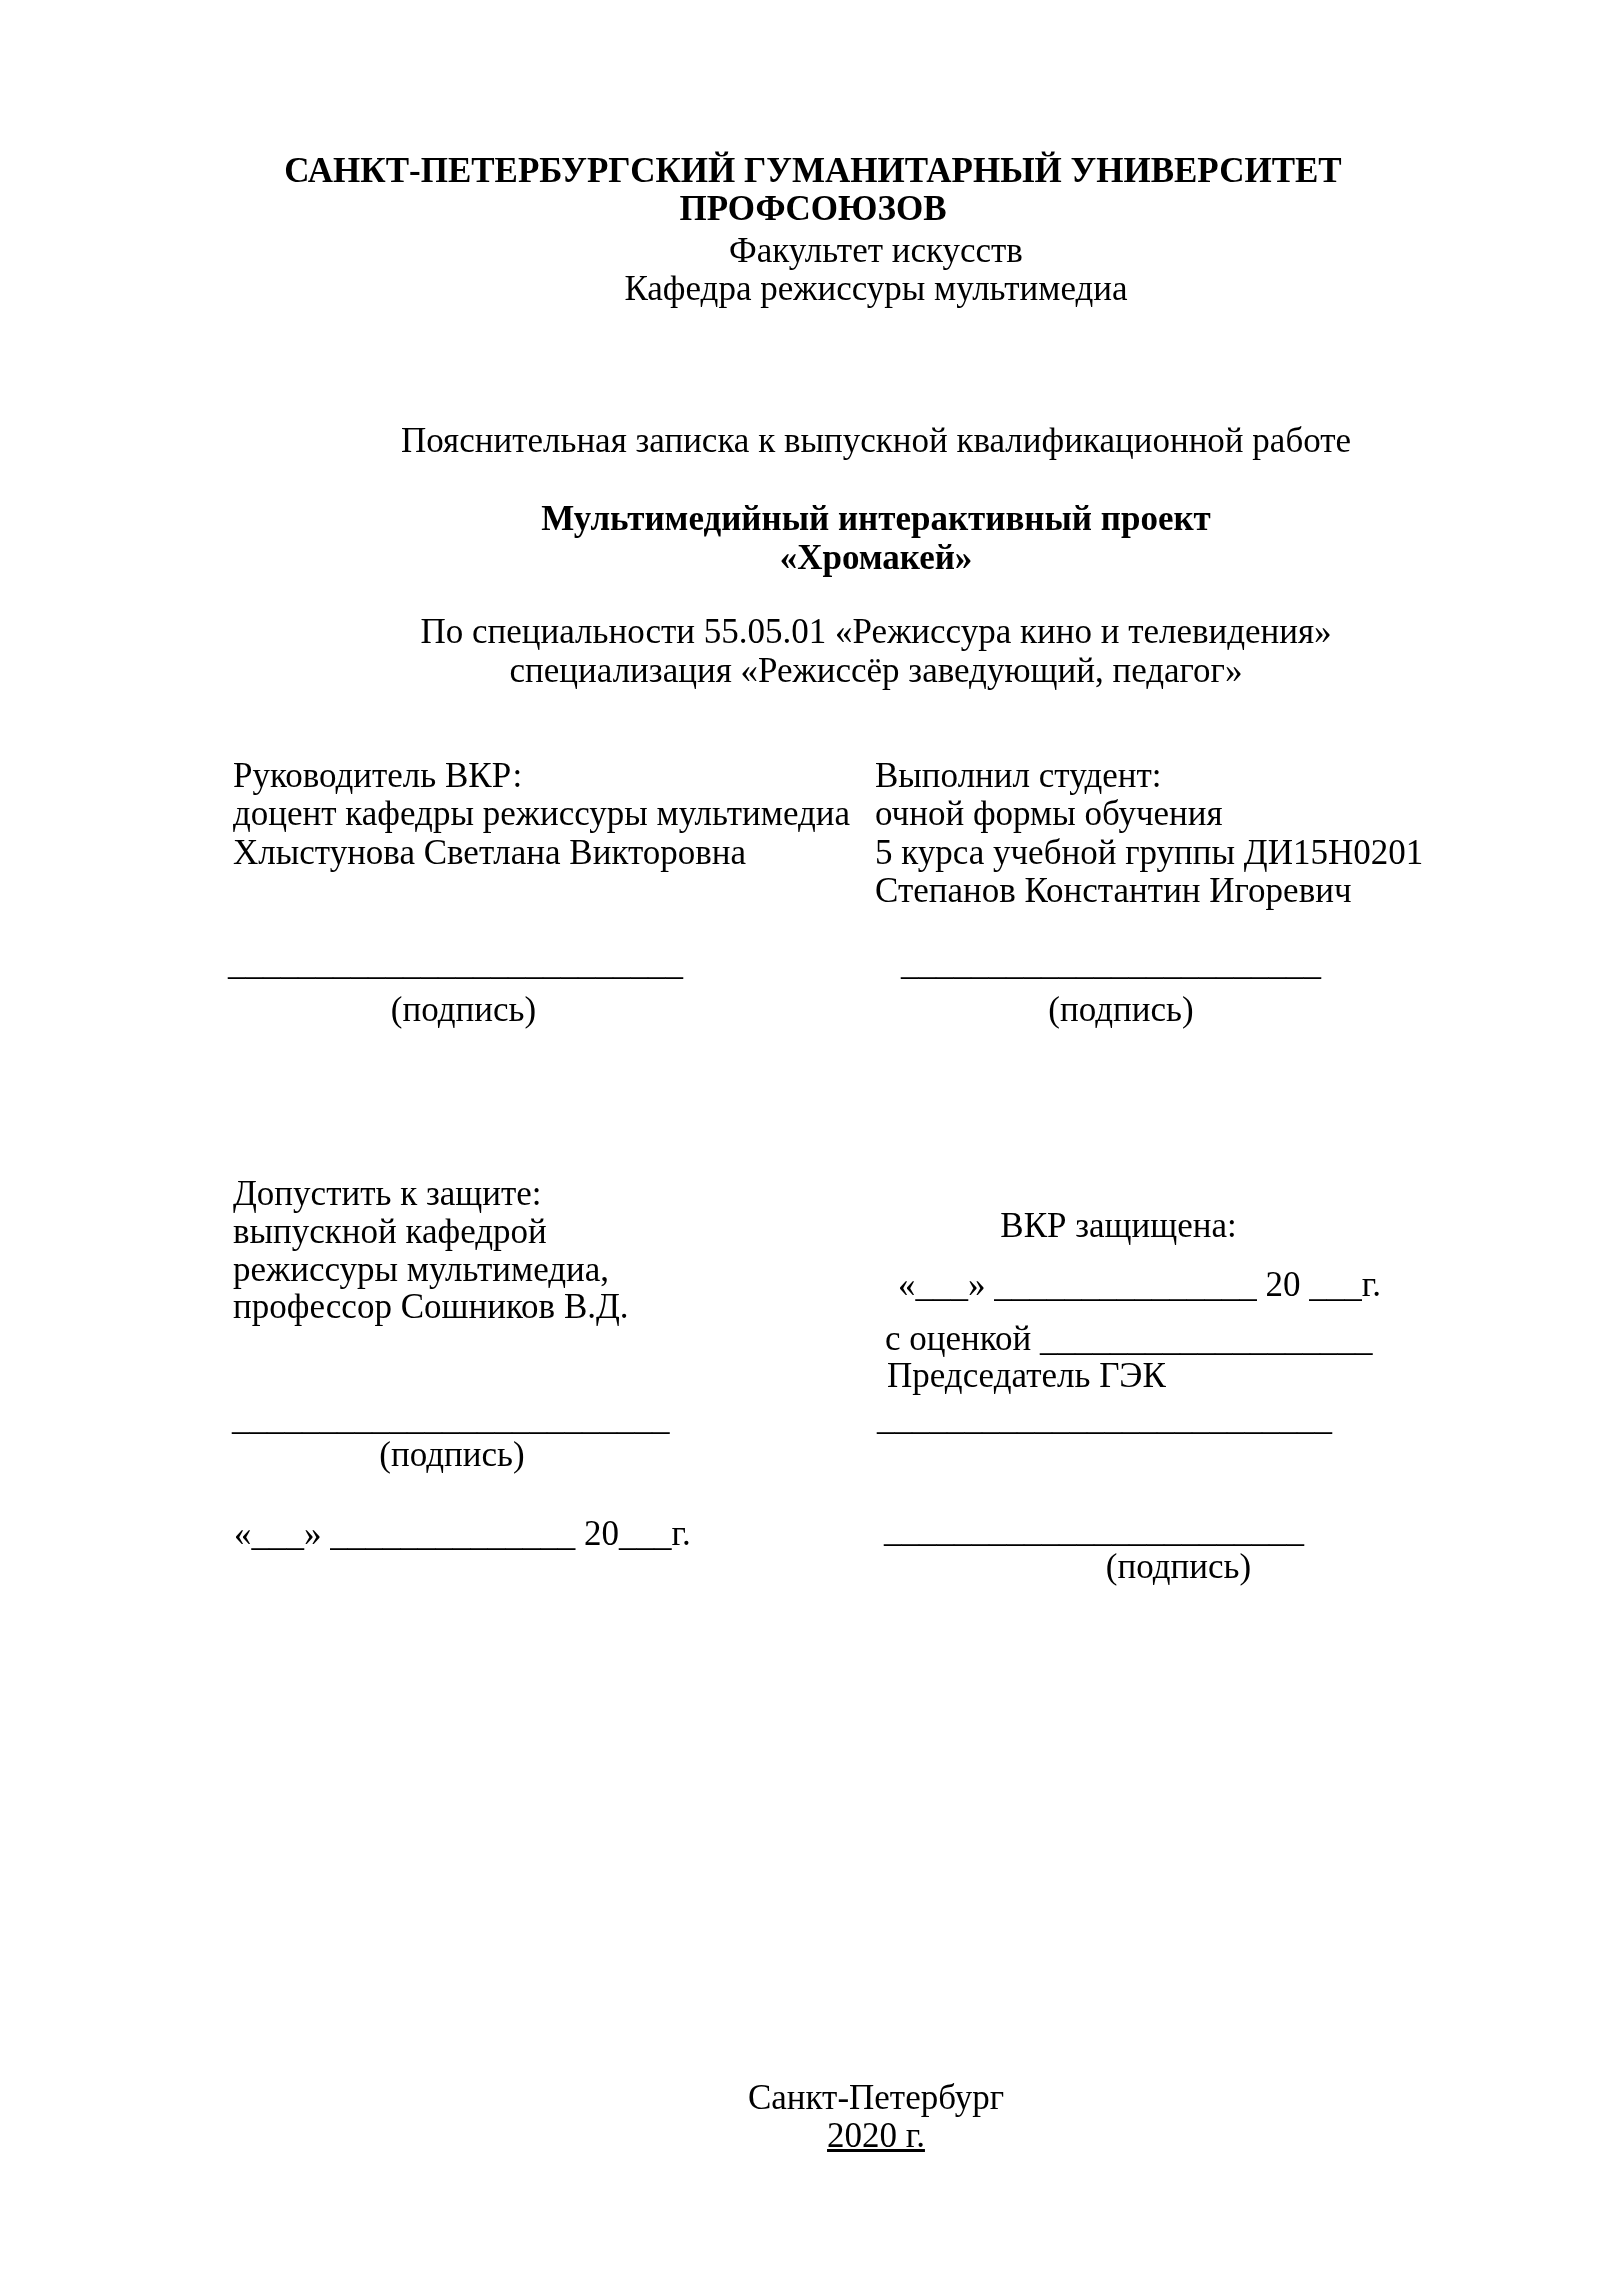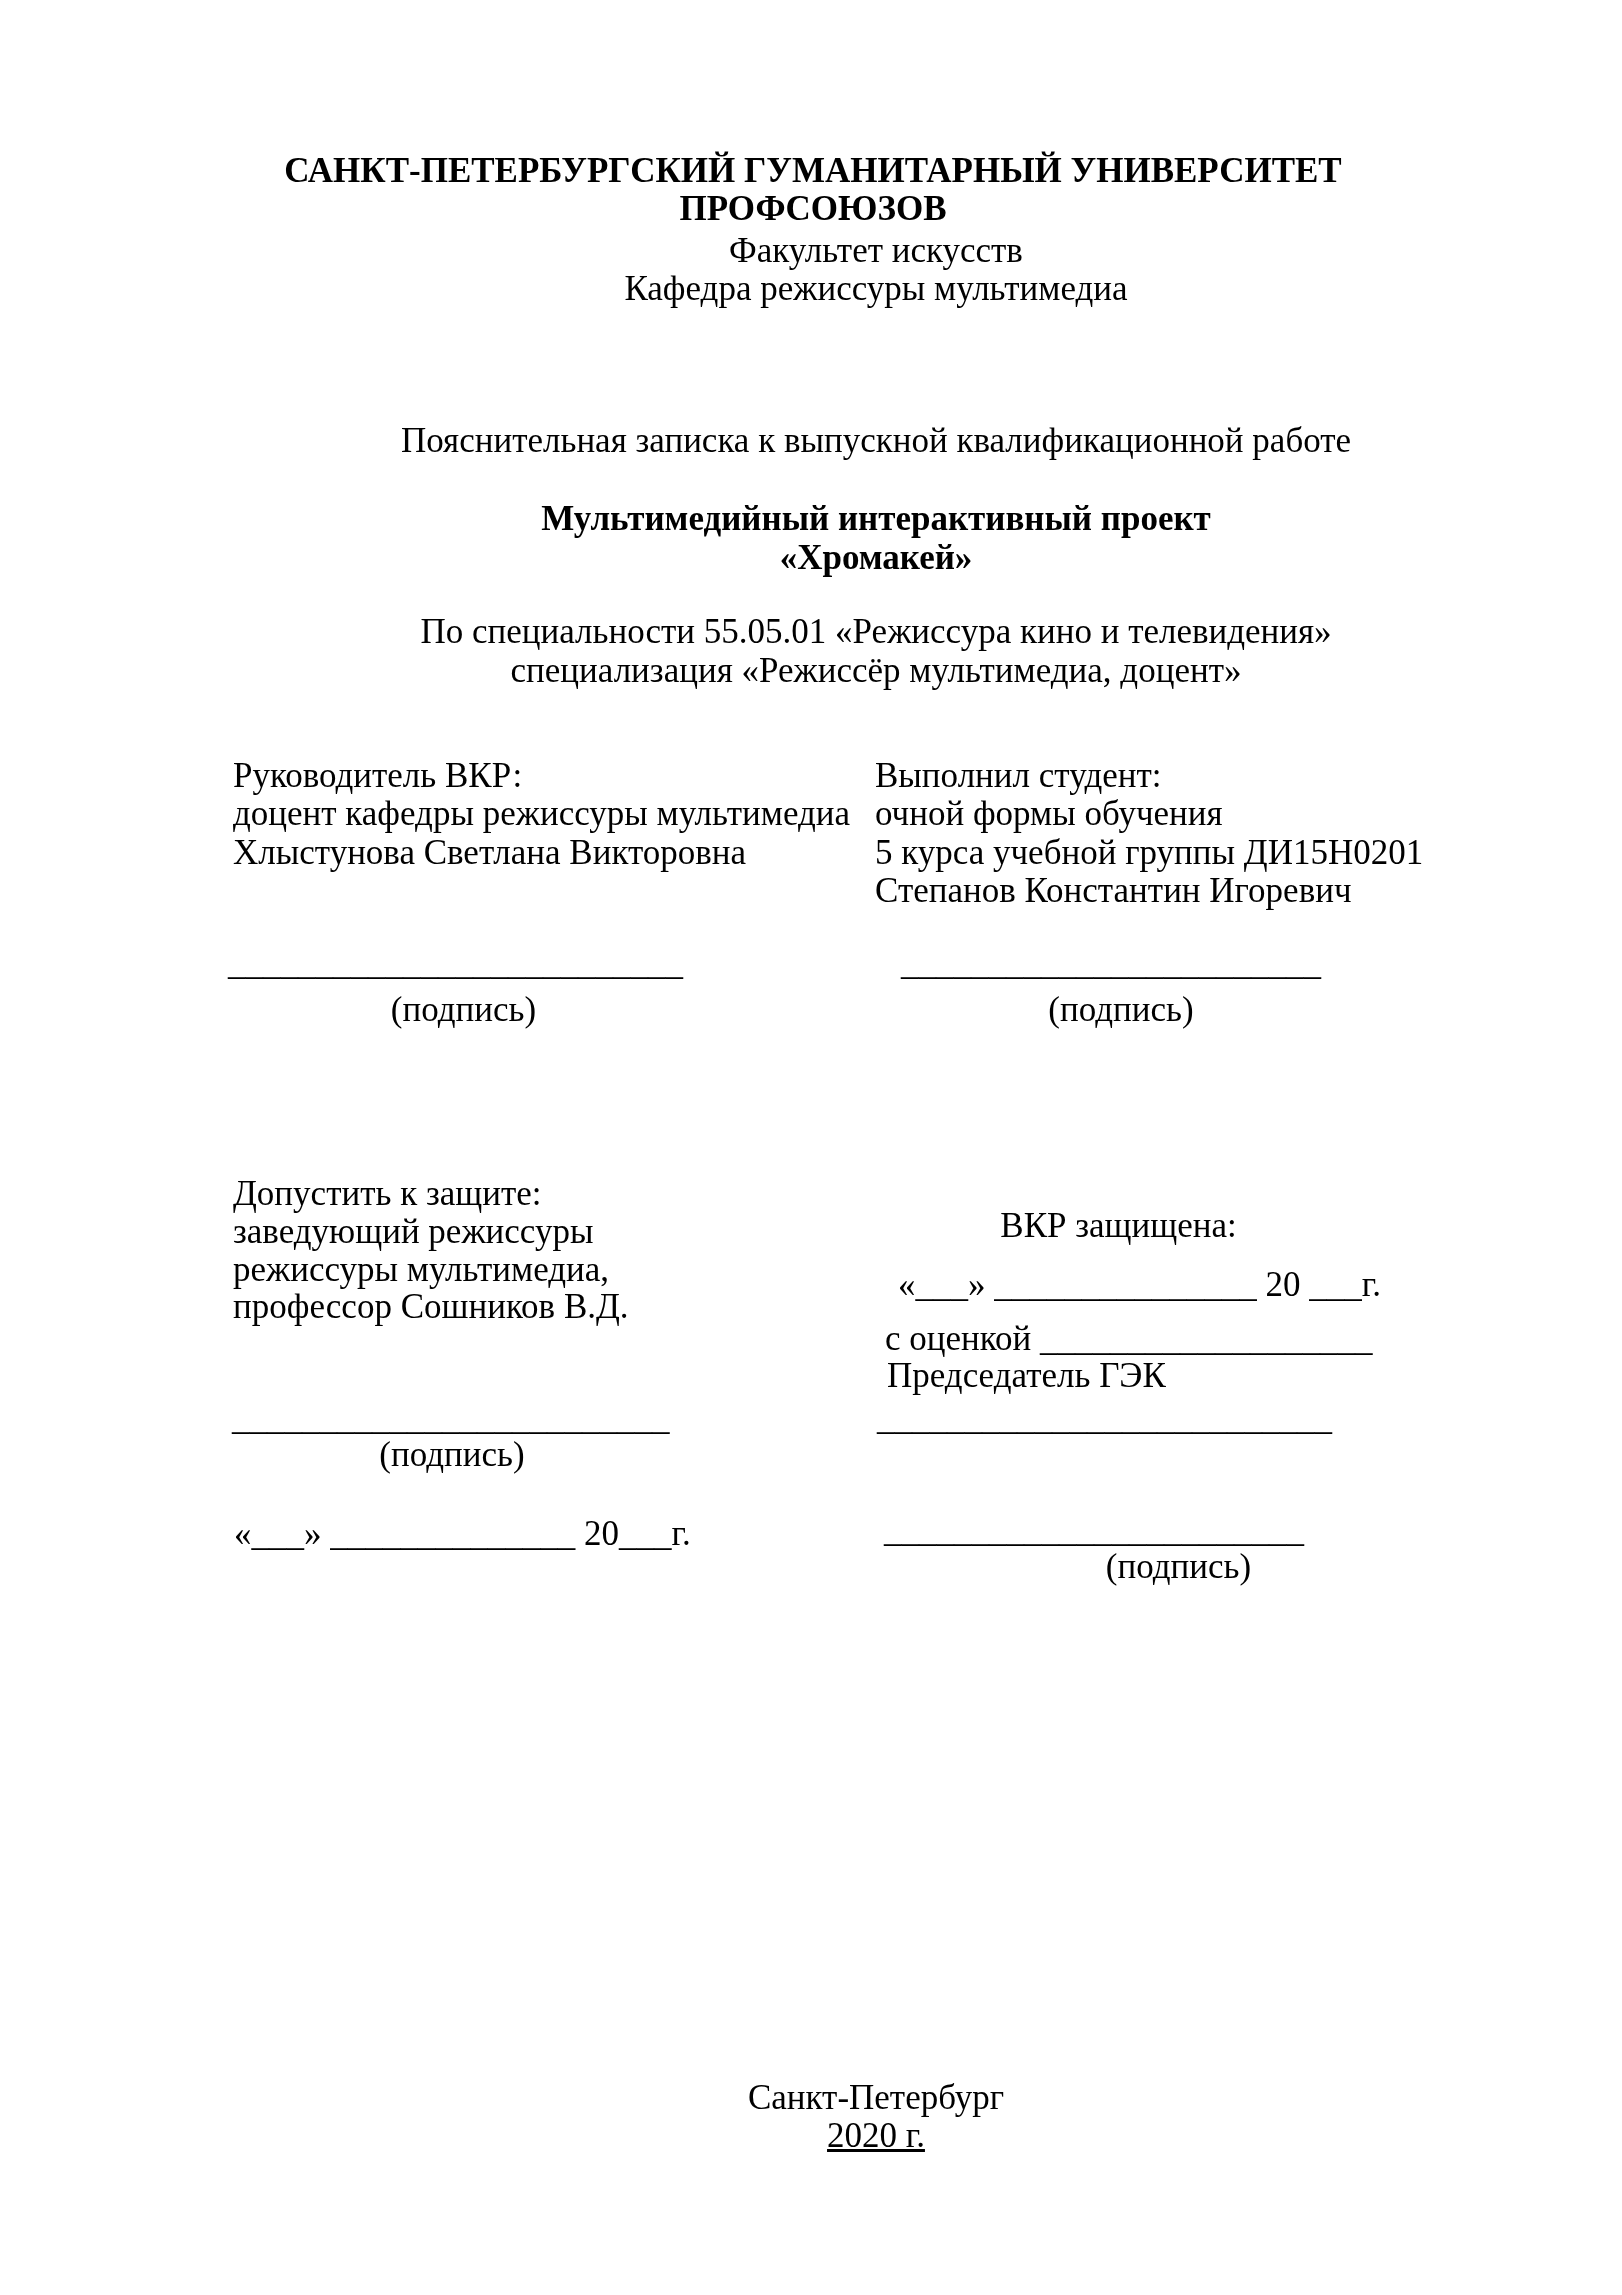--- a/index.html
+++ b/index.html
@@ -36,38 +36,38 @@
 <div class="page">
 
   <div class="line center bold" style="top:152px; left:173px; width:1280px;">САНКТ-ПЕТЕРБУРГСКИЙ ГУМАНИТАРНЫЙ УНИВЕРСИТЕТ ПРОФСОЮЗОВ</div>
   <div class="line center" style="top:232px; left:236px; width:1280px;">Факультет искусств</div>
   <div class="line center" style="top:270px; left:236px; width:1280px;">Кафедра режиссуры мультимедиа</div>
 
   <div class="line center" style="top:422px; left:236px; width:1280px;">Пояснительная записка к выпускной квалификационной работе</div>
   <div class="line center bold" style="top:500px; left:236px; width:1280px;">Мультимедийный интерактивный проект</div>
   <div class="line center bold" style="top:539px; left:236px; width:1280px;">«Хромакей»</div>
   <div class="line center" style="top:613px; left:236px; width:1280px;font-family:Liberation Serif, serif;">По специальности 55.05.01 «Режиссура кино и телевидения»</div>
-  <div class="line center" style="top:652px; left:236px; width:1280px;">специализация «Режиссёр мультимедиа, доцент»</div>
+  <div class="line center" style="top:652px; left:236px; width:1280px;">специализация «Режиссёр заведующий, педагог»</div>
 
   <div class="line" style="top:757px; left:233px;">Руководитель ВКР:</div>
   <div class="line" style="top:795px; left:233px;">доцент кафедры режиссуры мультимедиа</div>
   <div class="line" style="top:834px; left:233px;">Хлыстунова Светлана Викторовна</div>
 
   <div class="line" style="top:757px; left:875px;">Выполнил студент:</div>
   <div class="line" style="top:795px; left:875px;">очной формы обучения</div>
   <div class="line" style="top:834px; left:875px;">5 курса учебной группы ДИ15Н0201</div>
   <div class="line" style="top:872px; left:875px;">Степанов Константин Игоревич</div>
 
   <div class="line" style="top:944px; left:228px;">__________________________</div>
   <div class="line center" style="top:991px; left:228px; width:471px;">(подпись)</div>
   <div class="line" style="top:944px; left:901px;">________________________</div>
   <div class="line center" style="top:991px; left:901px; width:440px;">(подпись)</div>
 
   <div class="line" style="top:1175px; left:233px;">Допустить к защите:</div>
-  <div class="line" style="top:1213px; left:233px;">заведующий режиссуры</div>
+  <div class="line" style="top:1213px; left:233px;">выпускной кафедрой</div>
   <div class="line" style="top:1251px; left:233px;">режиссуры мультимедиа,</div>
   <div class="line" style="top:1288px; left:233px;">профессор Сошников В.Д.</div>
   <div class="line" style="top:1399px; left:232px;">_________________________</div>
   <div class="line center" style="top:1436px; left:232px; width:440px;">(подпись)</div>
   <div class="line" style="top:1515px; left:234px;">«___» ______________ 20___г.</div>
 
   <div class="line center" style="top:1175px; left:875px; width:487px;margin-top:32px;">ВКР защищена:</div>
   <div class="line" style="top:1251px; left:898px;margin-top:15px;">«___» _______________ 20 ___г.</div>
   <div class="line" style="top:1320px; left:885px;">с оценкой ___________________</div>
   <div class="line" style="top:1357px; left:887px;">Председатель ГЭК</div>

